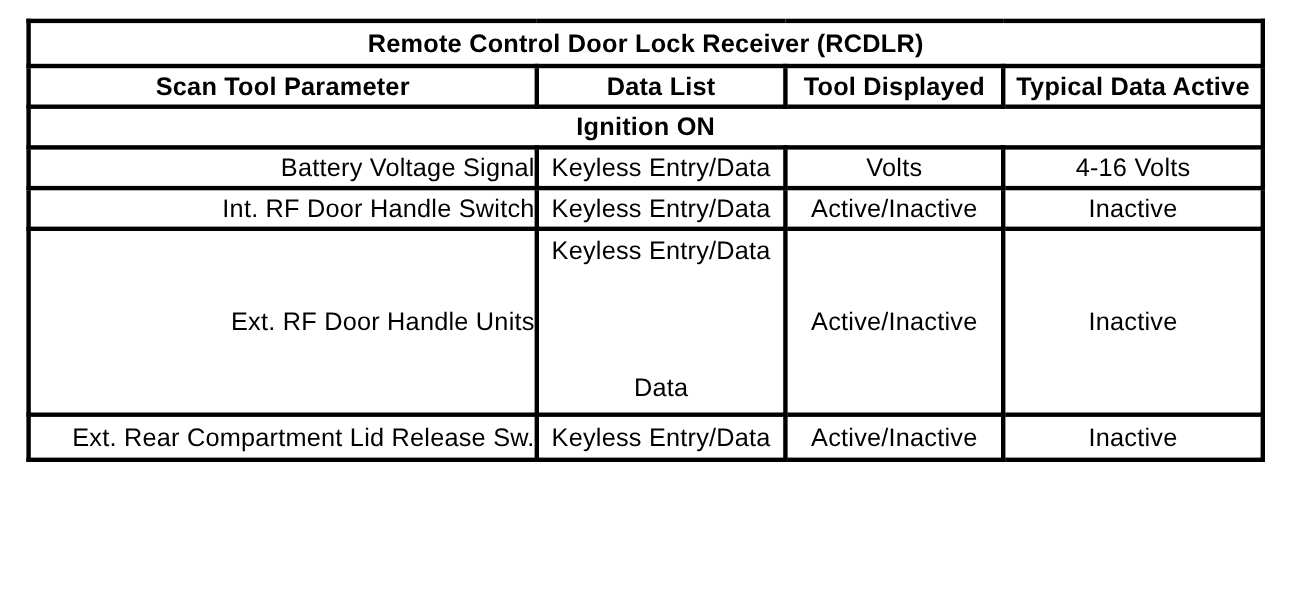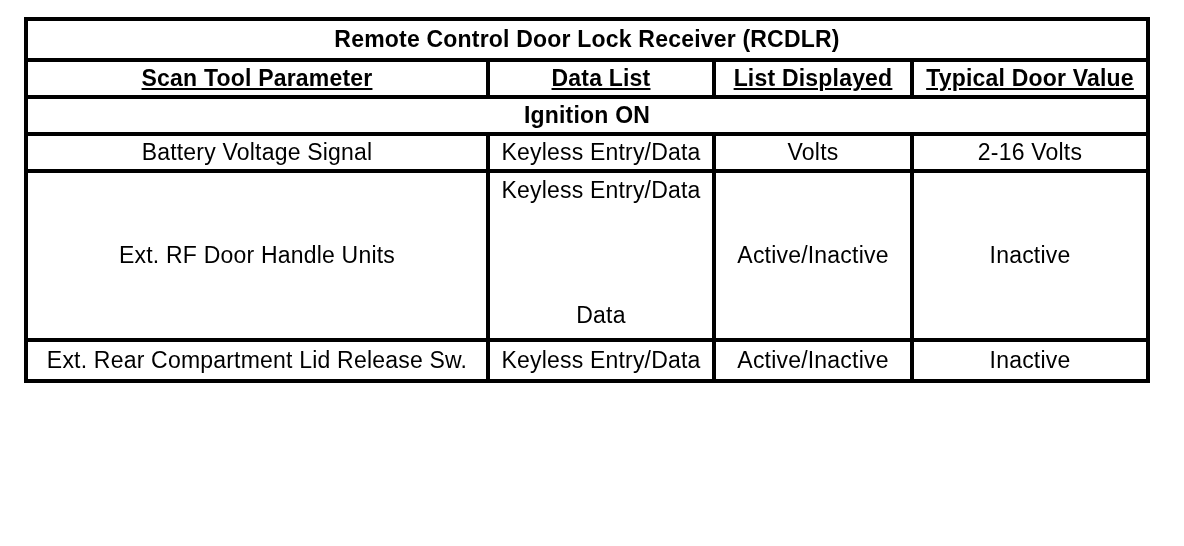--- a/index.html
+++ b/index.html
@@ -32,23 +32,23 @@
     line-height: 1.15;
     vertical-align: middle;
     padding: 0;
     background: #ffffff;
     letter-spacing: 0.2px;
     overflow: hidden;
     white-space: nowrap;
   }
   .c  { text-align: center; }
   .b  { font-weight: bold; }
-  .param { text-align: center; padding-left: 5px; }
+  .param { text-align: right; padding-left: 5px; }
   tr.title-row td   { height: 37px; }
-  tr.head-row th    { height: 33px; text-decoration: underline; }
+  tr.head-row th    { height: 33px; }
   tr.section-row td { height: 33px; }
   tr.data-row td    { height: 33px; }
   tr.tall-row td    { height: 165px; }
   tr.last-row td    { height: 37px; margin-top: 32px; }
   .dl-wrap {
     display: flex;
     flex-direction: column;
     justify-content: space-between;
     align-items: center;
     height: 165px;
@@ -69,37 +69,43 @@
     </colgroup>
 
     <tbody>
         <tr class="title-row">
       <td colspan="4" class="c b">Remote Control Door Lock Receiver (RCDLR)</td>
     </tr>
 
     <tr class="head-row">
       <th class="c b">Scan Tool Parameter</th>
       <th class="c b">Data List</th>
-      <th class="c b">List Displayed</th>
-      <th class="c b">Typical Door Value</th>
+      <th class="c b">Tool Displayed</th>
+      <th class="c b">Typical Data Active</th>
     </tr>
 
     <tr class="section-row">
       <td colspan="4" class="c b">Ignition ON</td>
     </tr>
 
     <tr class="data-row">
       <td class="param">Battery Voltage Signal</td>
       <td class="c">Keyless Entry/Data</td>
       <td class="c">Volts</td>
-      <td class="c">2-16 Volts</td>
+      <td class="c">4-16 Volts</td>
     </tr>
 
 
 
+    <tr class="data-row">
+      <td class="param">Int. RF Door Handle Switch</td>
+      <td class="c">Keyless Entry/Data</td>
+      <td class="c">Active/Inactive</td>
+      <td class="c">Inactive</td>
+    </tr>
 
     <tr class="tall-row">
       <td class="param">Ext. RF Door Handle Units</td>
       <td>
         <div class="dl-wrap">
           <span>Keyless Entry/Data</span>
           <span>Data</span>
         </div>
       </td>
       <td class="c">Active/Inactive</td>

